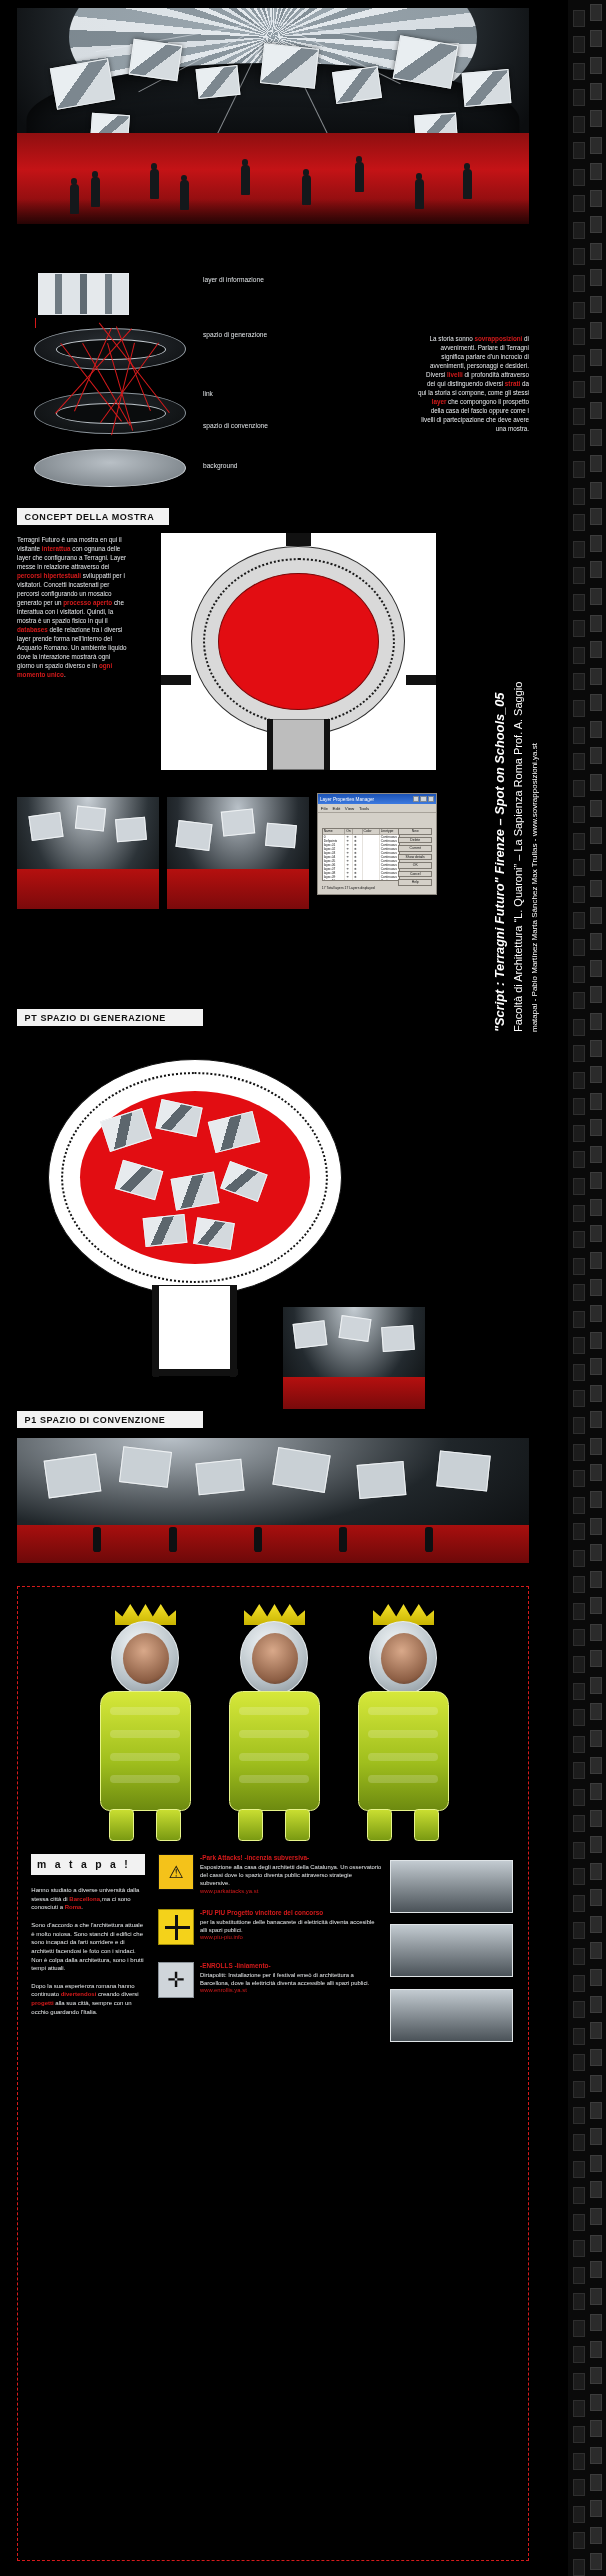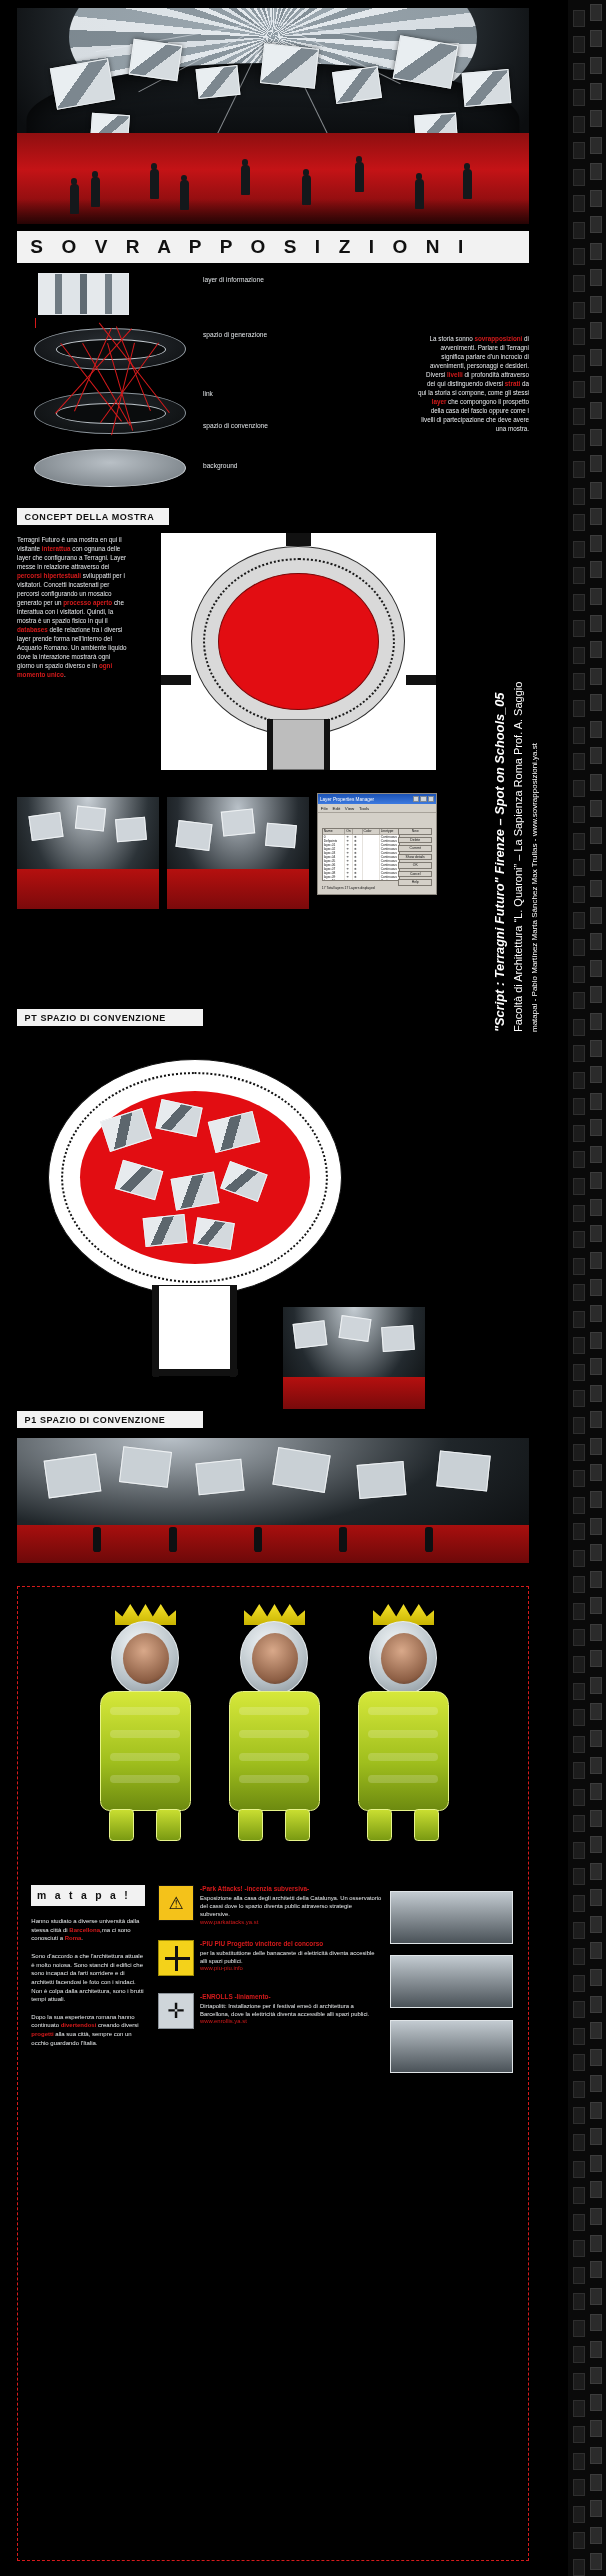--- a/index.html
+++ b/index.html
@@ -337,21 +337,21 @@
   .astro .body .seg {
     position:absolute; left:9.5px; right:9.5px; height:7.6px;
     background:rgba(255,255,255,.18); border-radius:3.8px;
   }
   .astro .legs { position:absolute; left:17px; top:205px; width:72px; height:32px; }
   .astro .legs i {
     position:absolute; top:0; width:25px; height:32px;
     background:linear-gradient(#c9de31,#7a9a12); border:1.9px solid #e7f48a; border-radius:3.8px;
   }
 
-  .matapa-foot { position:absolute; left:0; top:298px; width:512px; height:690px; }
+  .matapa-foot { position:absolute; left:0; top:267px; width:512px; height:690px; }
   .mt-label {
     position:absolute; left:13.3px; top:0; width:114px; height:21px;
     background:#f2f2f2; color:#111; font-size:10.4px; font-weight:bold;
     letter-spacing:2.8px; display:flex; align-items:center; padding-left:5.7px;
   }
   .mt-body {
     position:absolute; left:13.3px; top:32px; width:116px;
     font-size:6px; line-height:8.7px; color:#e9ecee;
   }
   .mt-body b { color:#d51a1b; }
@@ -420,23 +420,20 @@
     <div class="fig" style="left:74px;bottom:17px;"></div>
     <div class="fig" style="left:133px;bottom:25px;"></div>
     <div class="fig" style="left:163px;bottom:13.3px;"></div>
     <div class="fig" style="left:224px;bottom:28.5px;"></div>
     <div class="fig" style="left:285px;bottom:19px;"></div>
     <div class="fig" style="left:338px;bottom:32px;"></div>
     <div class="fig" style="left:398px;bottom:15px;"></div>
     <div class="fig" style="left:446px;bottom:25px;"></div>
   </div>
 
-  <div class="titleband">
-    <div class="t">S O V R A P P O S I Z I O N I</div>
-  </div>
 
   <div class="diagram">
     <div class="dg-img"></div>
 
     <div class="dg-ell ell1">
         <div class="inner"></div>
       </div>
     <div class="dg-ell ell2">
         <div class="inner"></div>
       </div>
@@ -619,21 +616,21 @@
         <b>OK</b>
         <b>Cancel</b>
         <b>Help</b>
       </div>
       <div class="tabs">
         <span>17 Total layers   17 Layers displayed</span>
       </div>
     </div>
   </div>
 
-  <div class="hdr hdr-pt">PT  SPAZIO DI CONVENZIONE</div>
+  <div class="hdr hdr-pt">PT  SPAZIO DI GENERAZIONE</div>
 
   <div class="plan2">
     <div class="outer"></div>
     <div class="ring"></div>
     <div class="red"></div>
     <div class="ph" style="left:66px;top:74px;width:44px;height:32px;transform:rotate(-18deg);"></div>
     <div class="ph" style="left:120px;top:63px;width:42px;height:30px;transform:rotate(12deg);"></div>
     <div class="ph" style="left:173px;top:76px;width:46px;height:32px;transform:rotate(-14deg);"></div>
     <div class="ph" style="left:80px;top:125px;width:42px;height:30px;transform:rotate(16deg);"></div>
     <div class="ph" style="left:135px;top:135px;width:44px;height:32px;transform:rotate(-10deg);"></div>

